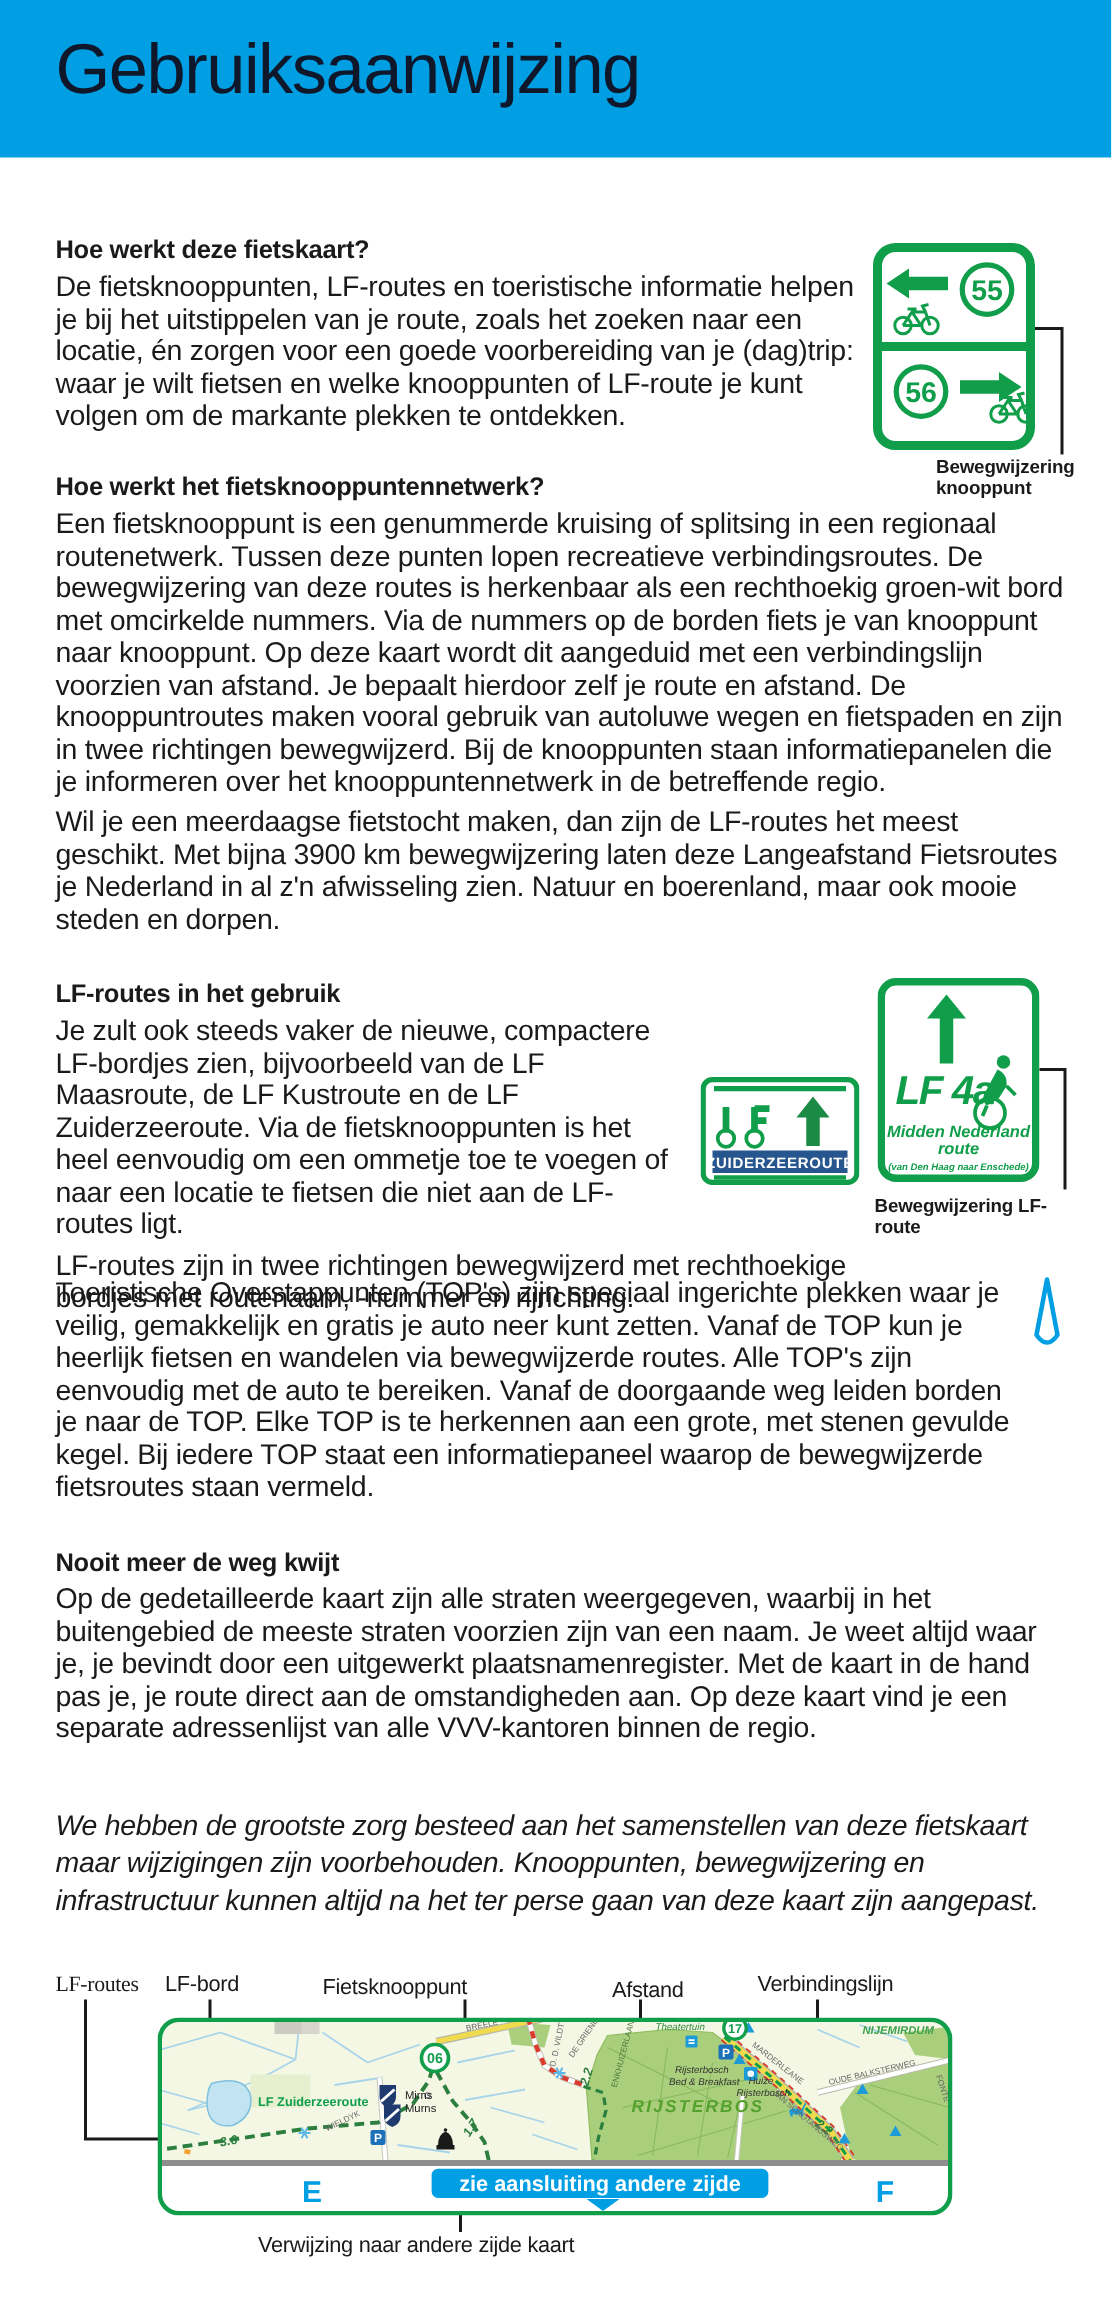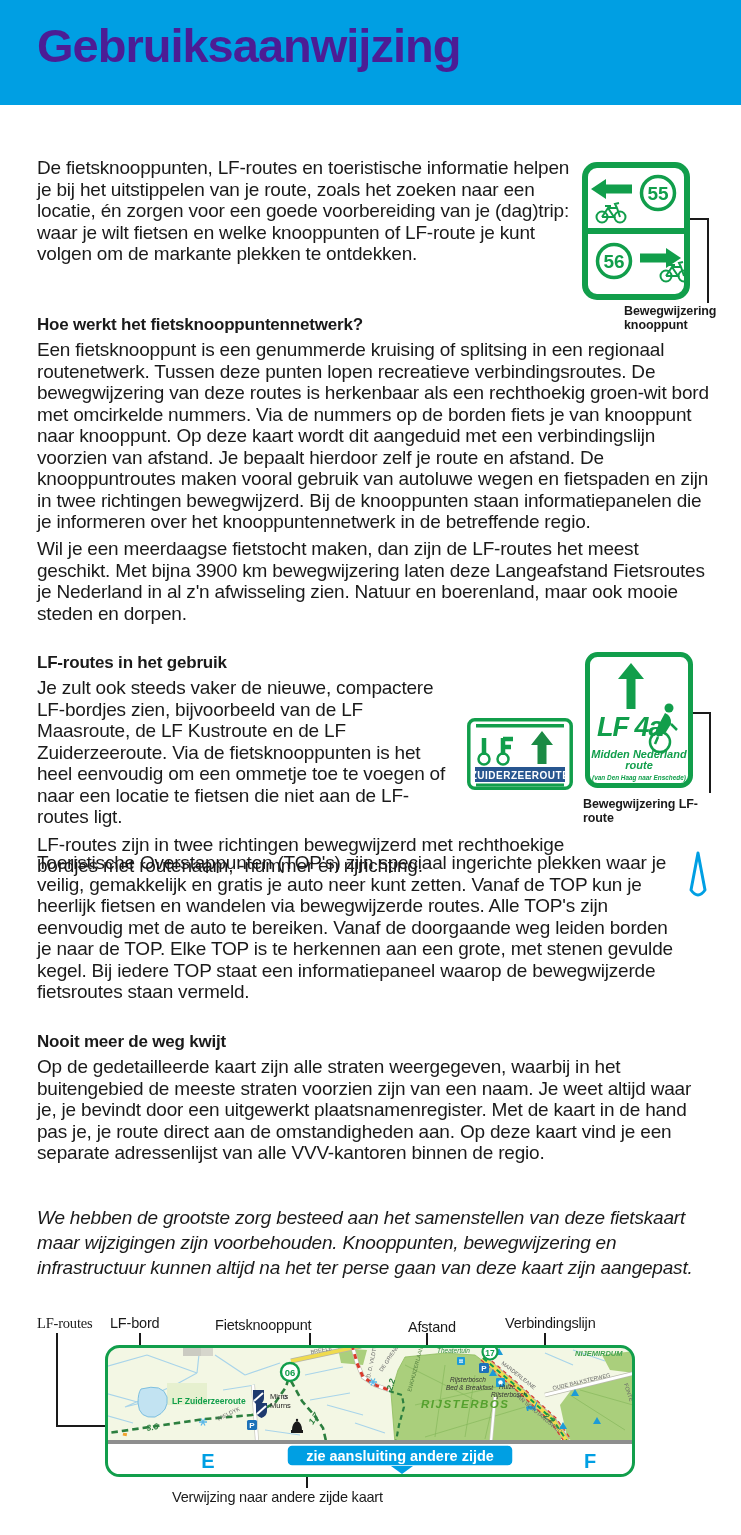--- a/index.html
+++ b/index.html
@@ -1,20 +1,20 @@
 <!DOCTYPE html>
 <html><head>
 <meta charset="utf-8">
 <style>
   html,body{margin:0;padding:0;background:#fff;}
   .page{position:relative;width:741px;height:1535px;background:#ffffff;overflow:hidden;
         font-family:"Liberation Sans",sans-serif;color:#1a1a1a;}
   
   .hdr{position:absolute;left:0;top:0;width:741px;height:105px;background:#009FE3;}
-  .hdr h1{position:absolute;left:37px;top:18px;margin:0;font-size:47px;font-weight:bold;color:#4c1d95;letter-spacing:-1px;}
+  .hdr h1{position:absolute;left:37px;top:18px;margin:0;font-size:47px;font-weight:normal;color:#0f172a;letter-spacing:-1px;}
   
   .sec{position:absolute;left:37px;}
   .sec h2{margin:0 0 4px 0;font-size:17px;font-weight:bold;letter-spacing:-0.2px;}
   .sec p{margin:0 0 6px 0;font-size:19px;line-height:21.5px;letter-spacing:-0.2px;}
   .cap{position:absolute;font-size:12.5px;font-weight:bold;line-height:14px;letter-spacing:-0.1px;}
   .disc{position:absolute;left:37px;top:1205px;width:665px;font-style:italic;font-size:19px;line-height:25px;letter-spacing:-0.2px;}
   
   .ln{position:absolute;background:#1a1a1a;}
   
   .dlbl{position:absolute;font-size:14.5px;letter-spacing:-0.2px;white-space:nowrap;}
@@ -24,20 +24,21 @@
 </head>
 <body>
 
 <div class="page">
 
   <div class="hdr">
     <h1>Gebruiksaanwijzing</h1>
   </div>
 
   <div class="sec" style="top:157px;width:545px;">
+    <h2>Hoe werkt deze fietskaart?</h2>
     <p>De fietsknooppunten, LF-routes en toeristische informatie helpen je bij het uitstippelen van je route, zoals het zoeken naar een locatie, én zorgen voor een goede voorbereiding van je (dag)trip: waar je wilt fietsen en welke knooppunten of LF-route je kunt volgen om de markante plekken te ontdekken.</p>
   </div>
 
   <svg class="abs" style="left:582px;top:162px;" width="108" height="138" viewBox="0 0 108 138">
     <rect x="3" y="3" width="102" height="132" rx="12" fill="#fff" stroke="#119E4B" stroke-width="6"></rect>
     <rect x="4" y="66" width="100" height="6" fill="#119E4B"></rect>
     <g>
       <polygon points="9,27 24,17 24,22.5 50,22.5 50,31.5 24,31.5 24,37" fill="#119E4B"></polygon>
     </g>
     <circle cx="76" cy="31" r="16.5" fill="none" stroke="#119E4B" stroke-width="3.5"></circle>

